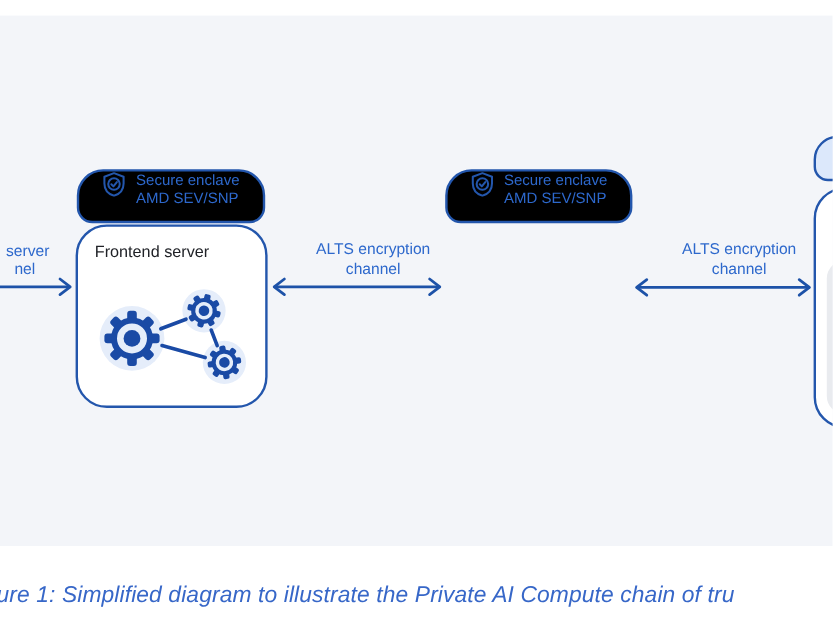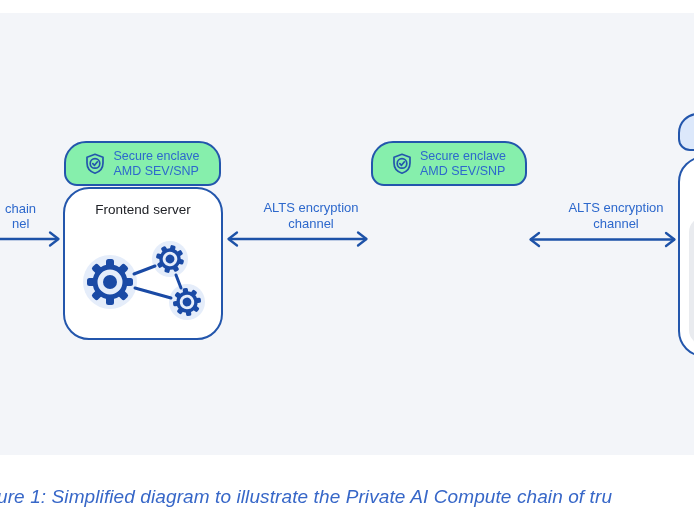--- a/index.html
+++ b/index.html
@@ -17,33 +17,33 @@
   .channel-label{
     position:absolute;top:200px;width:178px;text-align:center;
     color:#2d68cc;font-size:13px;line-height:15.5px;font-weight:400;
   }
   .edge-frag{position:absolute;color:#2d68cc;font-size:13px;line-height:15.5px;}
   .edge-frag .l1{position:absolute;left:5px;top:0;}
   .edge-frag .l2{position:absolute;left:12px;top:15px;}
 
   .badge{
     position:absolute;height:45px;box-sizing:border-box;
-    background:#86efac;border:2px solid #2356ac;
+    background:#000000;border:2px solid #2356ac;
     border-radius:22px 22px 13px 13px;
-    display:flex;align-items:center;justify-content:center;gap:8px;
+    display:flex;justify-content:center;gap:8px;
   }
   .badge-text{color:#2d68cc;font-size:12.5px;line-height:14.5px;text-align:left;}
   .shield{flex:0 0 auto;display:block;}
 
   .node{
     position:absolute;box-sizing:border-box;background:#ffffff;
     border:2px solid #2356ac;border-radius:26px;
   }
   .node-title{
-    padding:13px 14px 0 14px;text-align:center;
+    padding:13px 14px 0 14px;
     color:#202227;font-size:13.5px;line-height:16px;font-weight:400;
   }
   .cluster{position:absolute;}
   .gbg{fill:#e5edfa;}
   .gline{stroke:#1a4aa5;stroke-width:3;fill:none;stroke-linecap:round;}
   .gear-fill{fill:#1a4aa5;}
   .gear-ring{fill:none;stroke:#1a4aa5;}
 
   .node-partial{
     position:absolute;box-sizing:border-box;background:#ffffff;
@@ -97,21 +97,21 @@
         <path d="M10 1.3 L18 4.3 V10 C18 15.1 14.7 18.8 10 20.2 C5.3 18.8 2 15.1 2 10 V4.3 Z"></path>
         <circle cx="10" cy="10.4" r="4.8"></circle>
         <path d="M7.8 10.6 L9.5 12.3 L12.4 8.8"></path>
       </g>
     </defs>
   </svg>
 
   <div class="panel"></div>
 
   <div class="edge-frag" style="left:0;top:201px;">
-    <span class="l1">chain</span>
+    <span class="l1">server</span>
     <span class="l2">nel</span>
   </div>
 
   <div class="channel-label" style="left:222px;">
     <div>ALTS encryption</div>
     <div>channel</div>
   </div>
 
   <div class="channel-label" style="left:527px;">
     <div>ALTS encryption</div>

